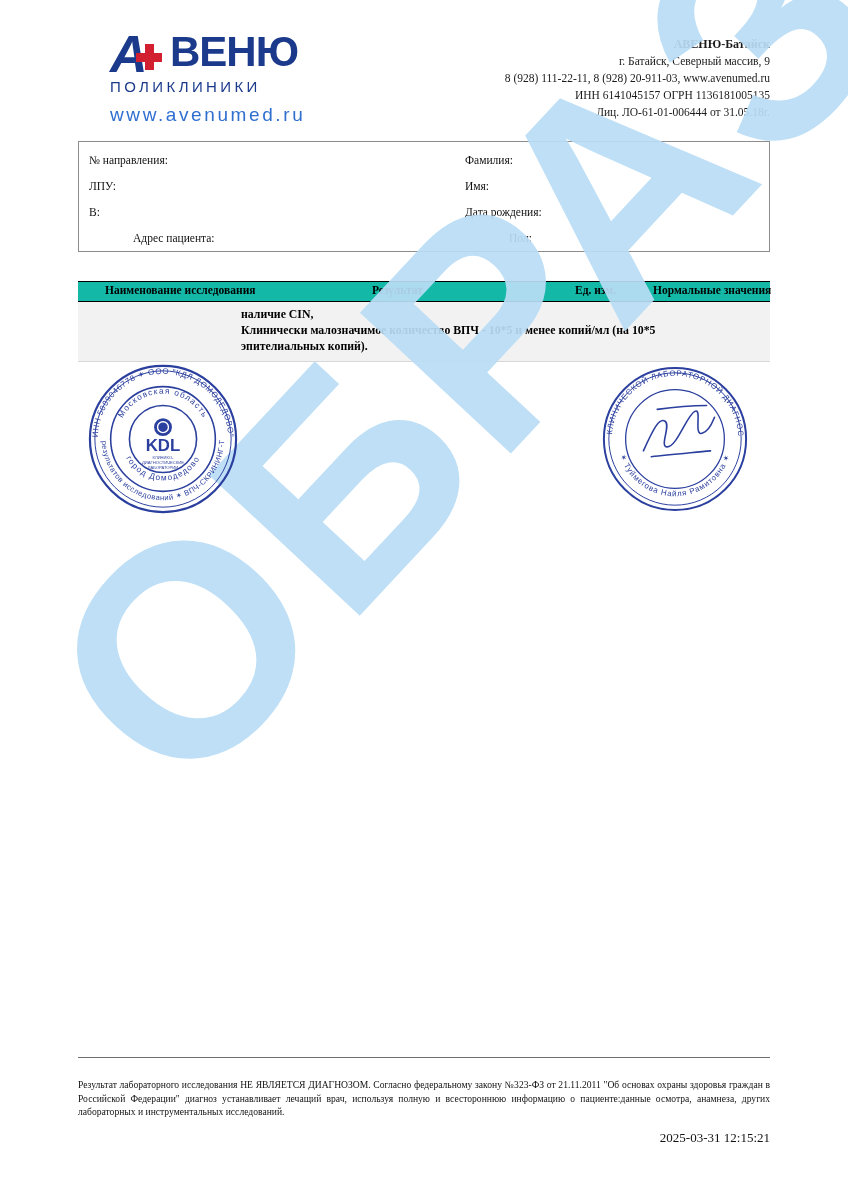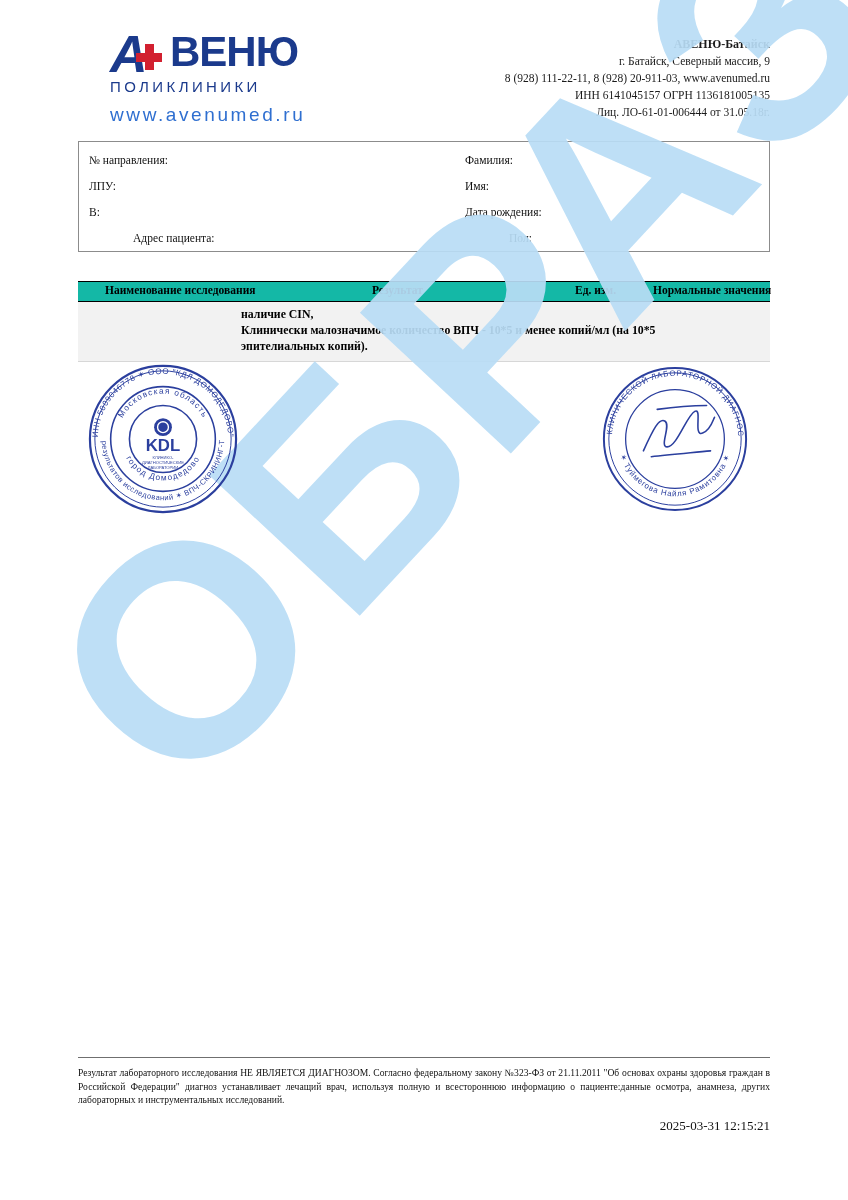--- a/index.html
+++ b/index.html
@@ -231,21 +231,21 @@
     z-index: 6;
   }
 
   
   .footer {
     position: absolute;
     left: 78px;
     top: 1057px;
     width: 692px;
     border-top: 1px solid #6f6f6f;
-    padding-top: 8px;
+    padding-top: 20px;
     z-index: 7;
   }
   .footer-text {
     font-family: "Liberation Serif", serif;
     font-size: 9.6px;
     line-height: 13.5px;
     text-align: justify;
     color: #111;
   }
   .footer-date {

